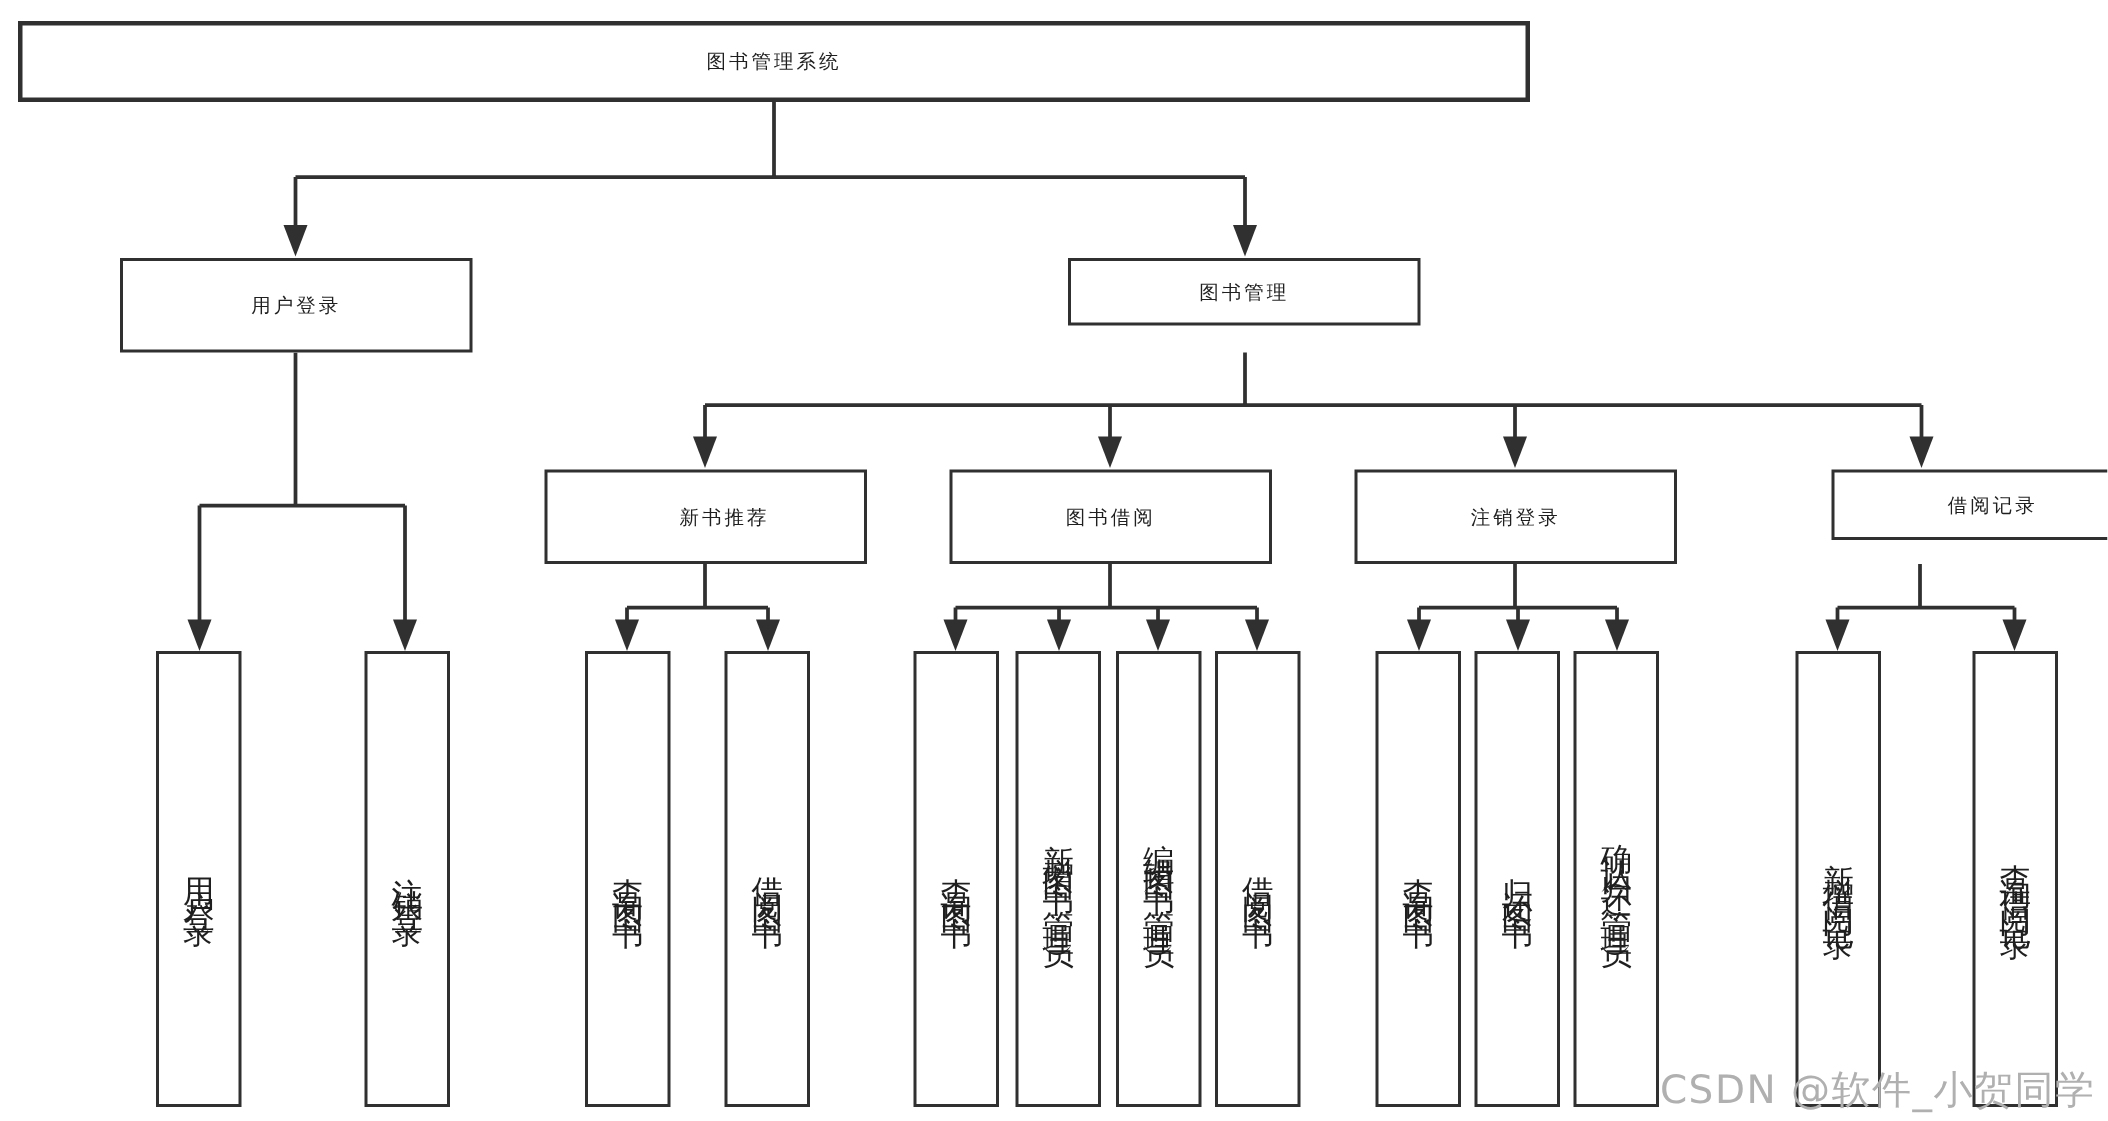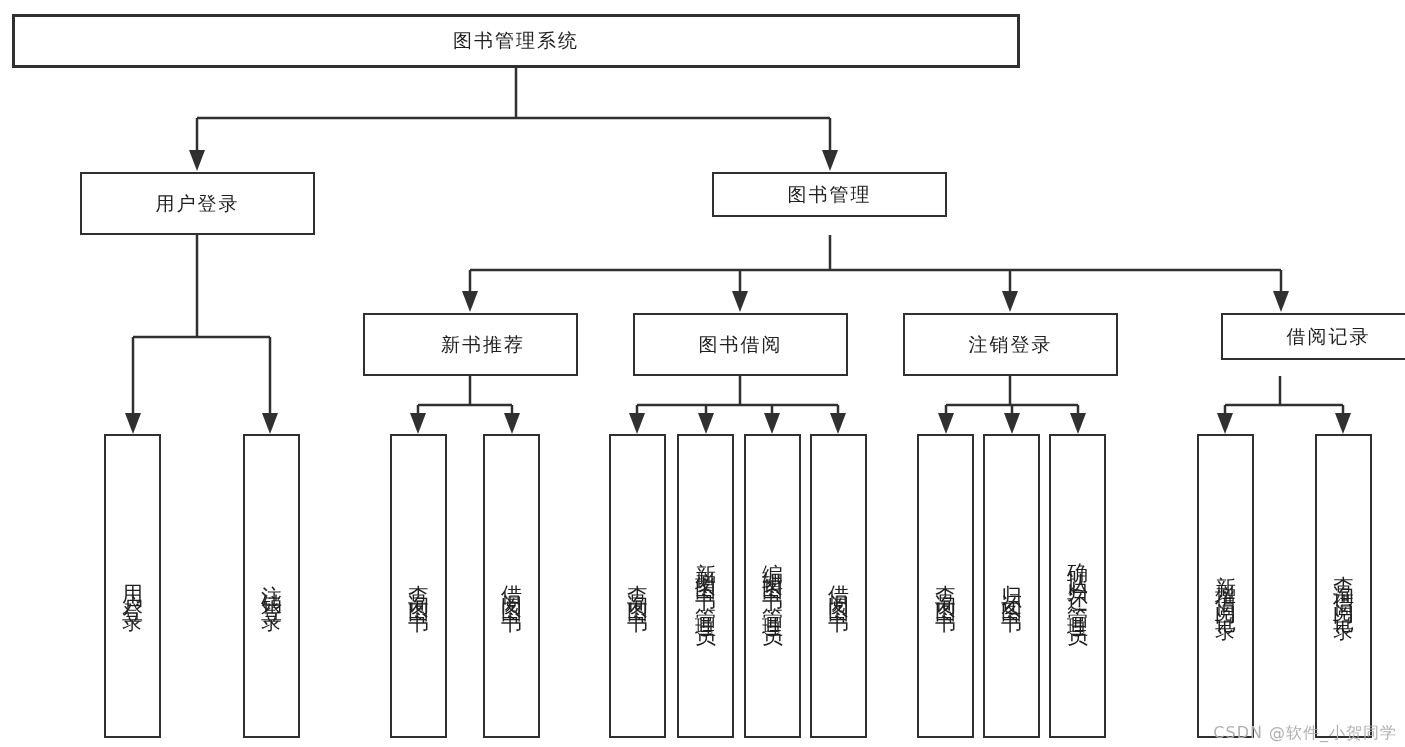--- a/index.html
+++ b/index.html
@@ -7,21 +7,21 @@
     position:relative; width:1405px; height:747px; background:#ffffff;
     font-family:"DejaVu Sans", sans-serif; color:#1f1f1f; overflow:hidden;
   }
   #wires { position:absolute; left:0; top:0; width:1405px; height:747px; }
   .node {
     position:absolute; box-sizing:border-box; background:#ffffff;
     border:2px solid #303030; display:flex; align-items:center; justify-content:center;
     text-align:center; z-index:2;
   }
   .node.root { border-width:3px; }
-  .hlabel { font-size:19px; letter-spacing:2px; white-space:nowrap; }
+  .hlabel { font-size:13px; letter-spacing:2px; white-space:nowrap; }
   .vlabel {
     writing-mode:vertical-rl; text-orientation:mixed;
     font-size:21px; letter-spacing:9px; line-height:1.15; white-space:nowrap;
   }
   
   #n-root            { left:12px;   top:14px;  width:1008px; height:54px; }
   #n-user-login      { left:80px;   top:172px; width:235px;  height:63px; }
   #n-book-mgmt       { left:712px;  top:172px; width:235px;  height:45px; }
   #n-new-book-rec    { left:363px;  top:313px; width:215px;  height:63px;padding-left:25px; }
   #n-book-borrow     { left:633px;  top:313px; width:215px;  height:63px; }
@@ -36,21 +36,21 @@
   #n-leaf-add-book       { left:677px; }
   #n-leaf-edit-book      { left:744px; }
   #n-leaf-borrow-book-2  { left:810px; }
   #n-leaf-query-book-3   { left:917px; }
   #n-leaf-return-book    { left:983px; }
   #n-leaf-confirm-return { left:1049px; }
   #n-leaf-add-record     { left:1197px; }
   #n-leaf-query-record   { left:1315px; }
   #watermark {
     position:absolute; right:8px; bottom:3px; z-index:5;
-    font-size:16px; color:#b0b0b0; letter-spacing:1px; white-space:nowrap;
+    font-size:26px; color:#b0b0b0; letter-spacing:1px; white-space:nowrap;
   }
   .wire { stroke:#303030; stroke-width:2.5; fill:none; }
   .arrow { fill:#303030; stroke:none; }
 </style>
 </head>
 <body>
 
 <div id="stage">
 
   <svg id="wires" viewBox="0 0 1405 747" xmlns="http://www.w3.org/2000/svg">

